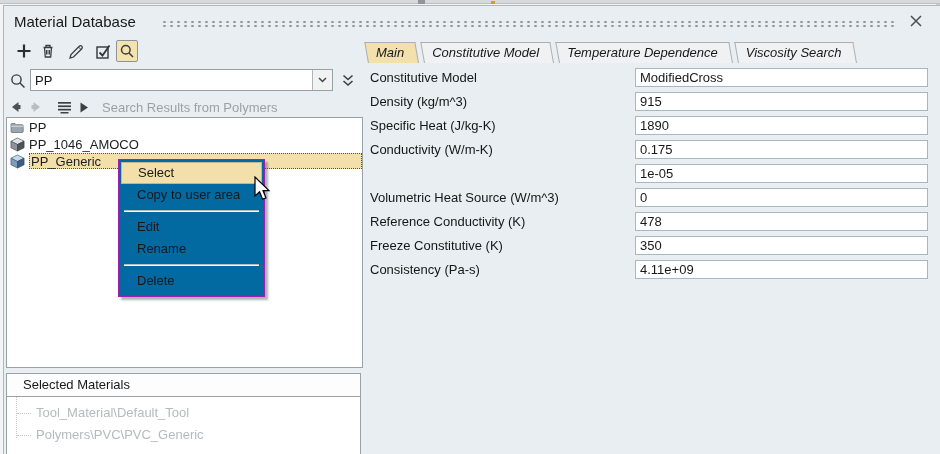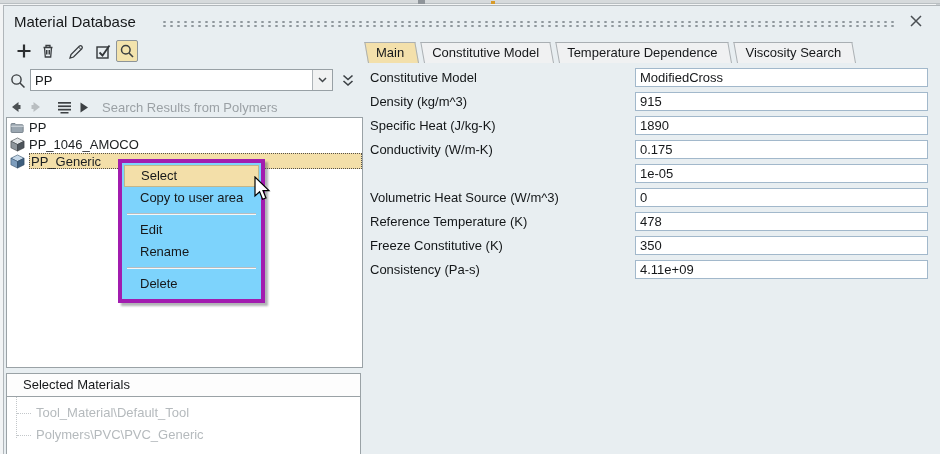--- a/index.html
+++ b/index.html
@@ -50,31 +50,31 @@
 
   
   .sel-box { position:absolute; left:2px; top:367px; width:355px; height:82px; background:#fff; border:1px solid #9aa2a6; }
   .sel-header { height:23px; line-height:22px; padding-left:16px; border-bottom:1px solid #9aa2a6; background:#fdfdfd; color:#16181a; }
   .sel-list { position:relative; padding-top:5px; }
   .sel-vline { position:absolute; left:9px; top:0; width:1px; height:41px; border-left:1px dotted #c3c7ca; }
   .sel-item { position:relative; height:22px; line-height:22px; padding-left:29px; color:#b5babd; white-space:nowrap; }
   .sel-item::before { content:""; position:absolute; left:10px; top:11px; width:14px; border-top:1px dotted #c3c7ca; }
 
   
-  .menu { position:absolute; left:114px; top:153px; width:147px; background:#7dd3fc; border:4px solid #a21caf; box-shadow:3px 3px 2px rgba(80,86,92,.45); padding:2px 2px 4px 2px; z-index:5; }
+  .menu { position:absolute; left:114px; top:153px; width:147px; background:#0369a1; border:1px solid #a21caf; box-shadow:3px 3px 2px rgba(80,86,92,.45); padding:2px 2px 4px 2px; z-index:5; }
   .menu-item { height:22px; line-height:22px; padding-left:16px; color:#16181a; }
   .menu-item.hl { background:#f3dfa9; border:1px solid #c3b68a; line-height:20px; }
   .menu-sep { border-top:1px solid #b6bcc0; border-bottom:1px solid #f5f7f8; margin:4px 3px; }
 
   
   .tabs { position:absolute; left:364px; top:36px; height:21px; display:flex; }
   .tab { position:relative; height:21px; line-height:21px; padding:0 15px 0 8px; margin-right:5px; }
   .tab::before { content:""; position:absolute; inset:0; background:#f0f1f2; border:1px solid #a9afb3; border-bottom:none; transform:skewX(10deg); transform-origin:bottom left; }
   .tab.active::before { background:#f3e0ab; }
-  .tab span { position:relative; color:#16181a; }
+  .tab span { position:relative; color:#16181a;font-style:italic; }
 
   
   .field-row { position:absolute; left:366px; width:558px; height:19px; }
   .field-row label { position:absolute; left:0; top:0; line-height:19px; color:#141719; white-space:nowrap; }
   .field-row input { position:absolute; left:265px; top:0; width:293px; height:19px; border:1px solid #a2b8cb; background:#fff; font:13px "Liberation Sans",sans-serif; color:#16181a; padding:0 4px; outline:none; }
 
   .cursor { position:absolute; left:249px; top:170px; z-index:9; }
   svg { display:block; }
 </style>
 </head>
@@ -276,21 +276,21 @@
       <input value="0.175" style="">
     </div>
     <div class="field-row" style="top:158px">
       <input value="1e-05" style="">
     </div>
     <div class="field-row" style="top:182px">
       <label>Volumetric Heat Source (W/m^3)</label>
       <input value="0" style="">
     </div>
     <div class="field-row" style="top:206px">
-      <label>Reference Temperature (K)</label>
+      <label>Reference Conductivity (K)</label>
       <input value="478" style="">
     </div>
     <div class="field-row" style="top:230px">
       <label>Freeze Constitutive (K)</label>
       <input value="350" style="">
     </div>
     <div class="field-row" style="top:254px">
       <label>Consistency (Pa-s)</label>
       <input value="4.11e+09" style="">
     </div>

